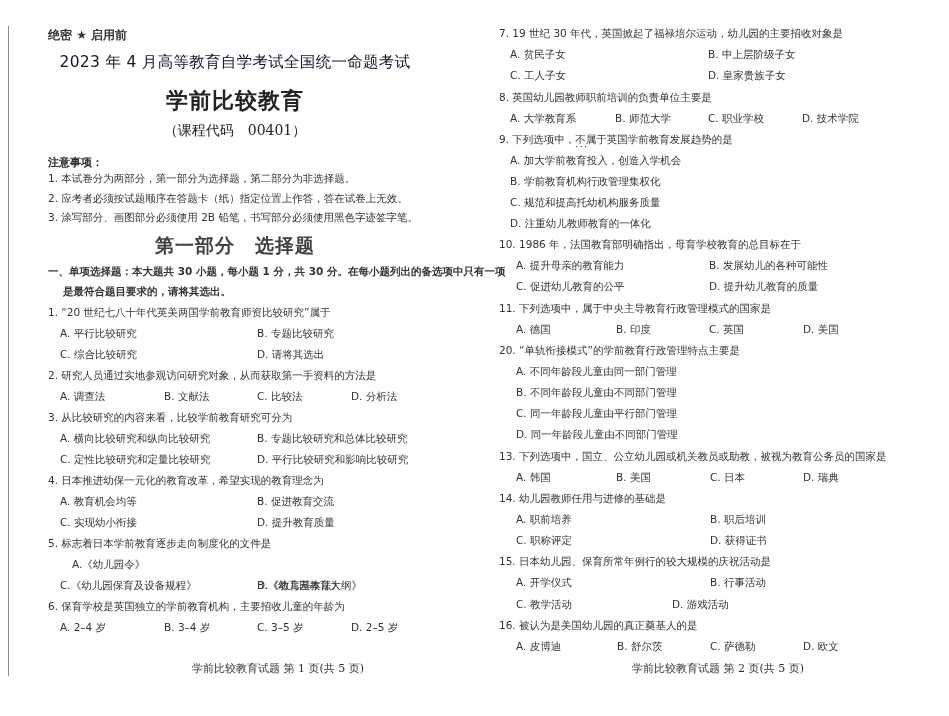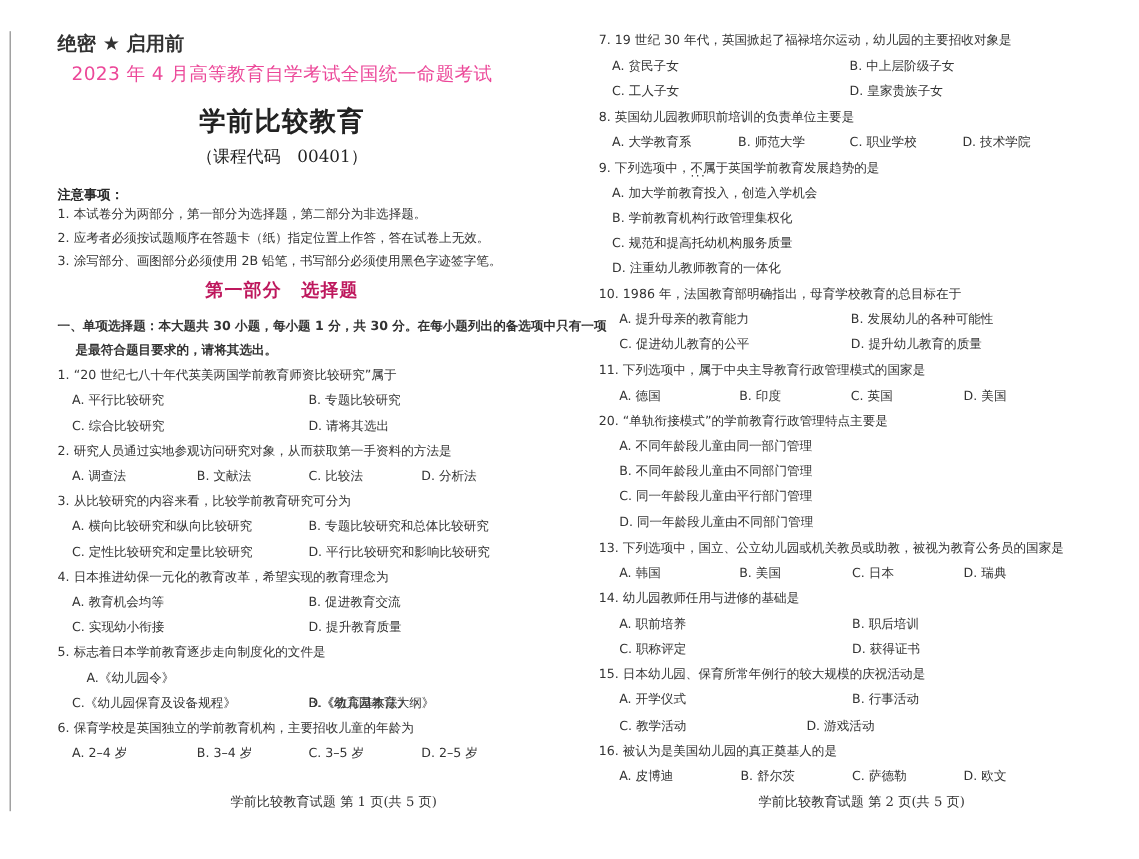--- a/index.html
+++ b/index.html
@@ -2,27 +2,27 @@
 <html><head>
 <meta charset="utf-8">
 <style>
   html, body { margin:0; padding:0; }
   body {
     width:949px; height:716px; background:#ffffff; position:relative; overflow:hidden;
     font-family:"DejaVu Serif", "Liberation Serif", serif; color:#2a2a2a;
   }
   .page-border { position:absolute; left:8px; top:26px; width:1px; height:650px; background:#8a8a8a; }
   .abs { position:absolute; white-space:nowrap; }
-  .secret { left:48px; top:27px; font-size:16px; font-family:"DejaVu Sans","Liberation Sans",sans-serif; font-weight:bold; color:#333; }
-  .exam-title { left:0; width:470px; top:52px; text-align:center; font-size:15.5px; font-family:"DejaVu Sans","Liberation Sans",sans-serif; color:#ec4899; letter-spacing:0.3px; }
+  .secret { left:48px; top:27px; font-size:12px; font-family:"DejaVu Sans","Liberation Sans",sans-serif; font-weight:bold; color:#333; }
+  .exam-title { left:0; width:470px; top:52px; text-align:center; font-size:15.5px; font-family:"DejaVu Sans","Liberation Sans",sans-serif; color:#0f172a; letter-spacing:0.3px; }
   .subject-title { left:0; width:470px; top:86px; text-align:center; font-size:22px; font-weight:bold; color:#222; letter-spacing:1px; }
   .course-code { left:0; width:470px; top:122px; text-align:center; font-size:14px; color:#222; }
   .notice-head { left:48px; top:155px; font-size:11px; font-weight:bold; font-family:"DejaVu Sans","Liberation Sans",sans-serif; }
   .notice { left:48px; font-size:10.5px; font-weight:normal; font-family:"DejaVu Sans","Liberation Sans",sans-serif; color:#333; }
-  .part-title { left:0; width:470px; top:233px; text-align:center; font-size:15px; font-family:Liberation Serif, serif; font-weight:bold; color:#be185d; letter-spacing:1px; }
+  .part-title { left:0; width:470px; top:233px; text-align:center; font-size:19px; font-family:Liberation Serif, serif; font-weight:bold; color:#404040; letter-spacing:1px; }
   .instr { left:48px; font-size:10.5px; font-weight:bold; font-family:"DejaVu Sans","Liberation Sans",sans-serif; color:#333; }
   .q { font-size:10.5px; font-family:"DejaVu Sans","Liberation Sans",sans-serif; color:#333; }
   .opt { font-size:10.5px; font-family:"DejaVu Sans","Liberation Sans",sans-serif; color:#333; }
   .footer { font-size:11px; color:#333; }
   .emph { position:relative;text-align:center; }
   .emph::after { content:"·  ·  ·"; position:absolute; left:0; top:8px; font-size:10px; letter-spacing:-1px; }
 </style>
 </head>
 <body>
 

